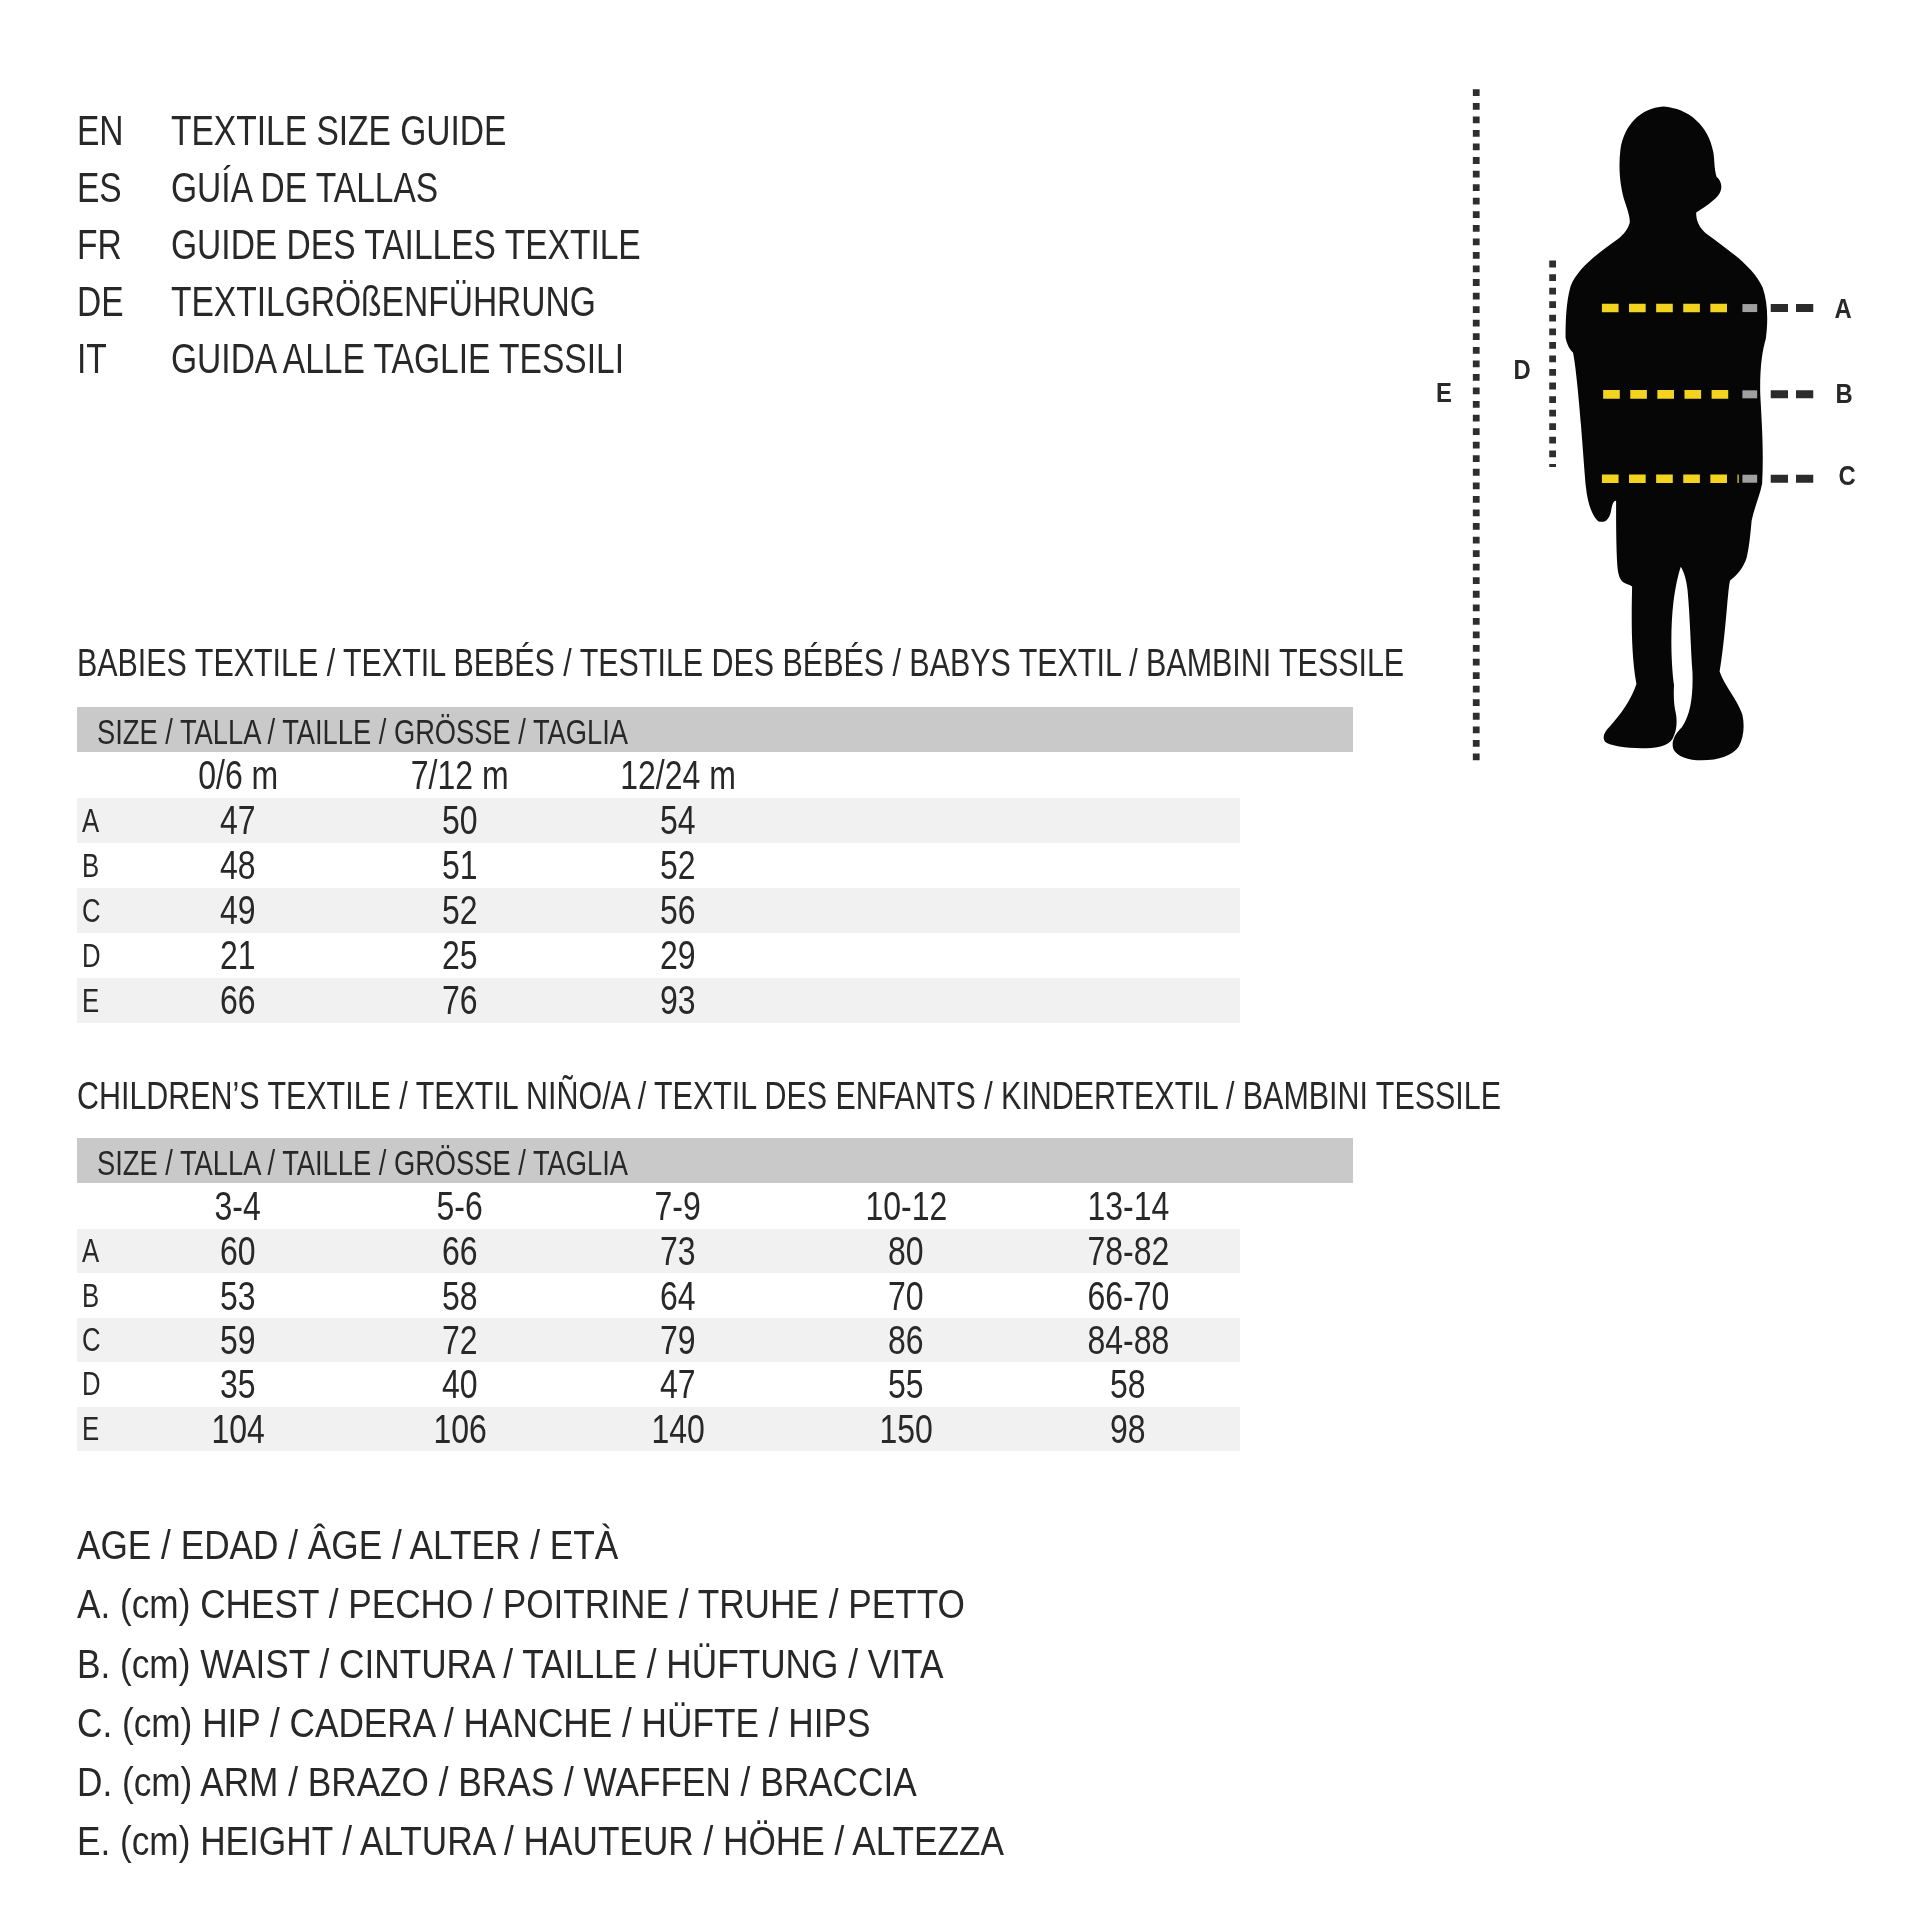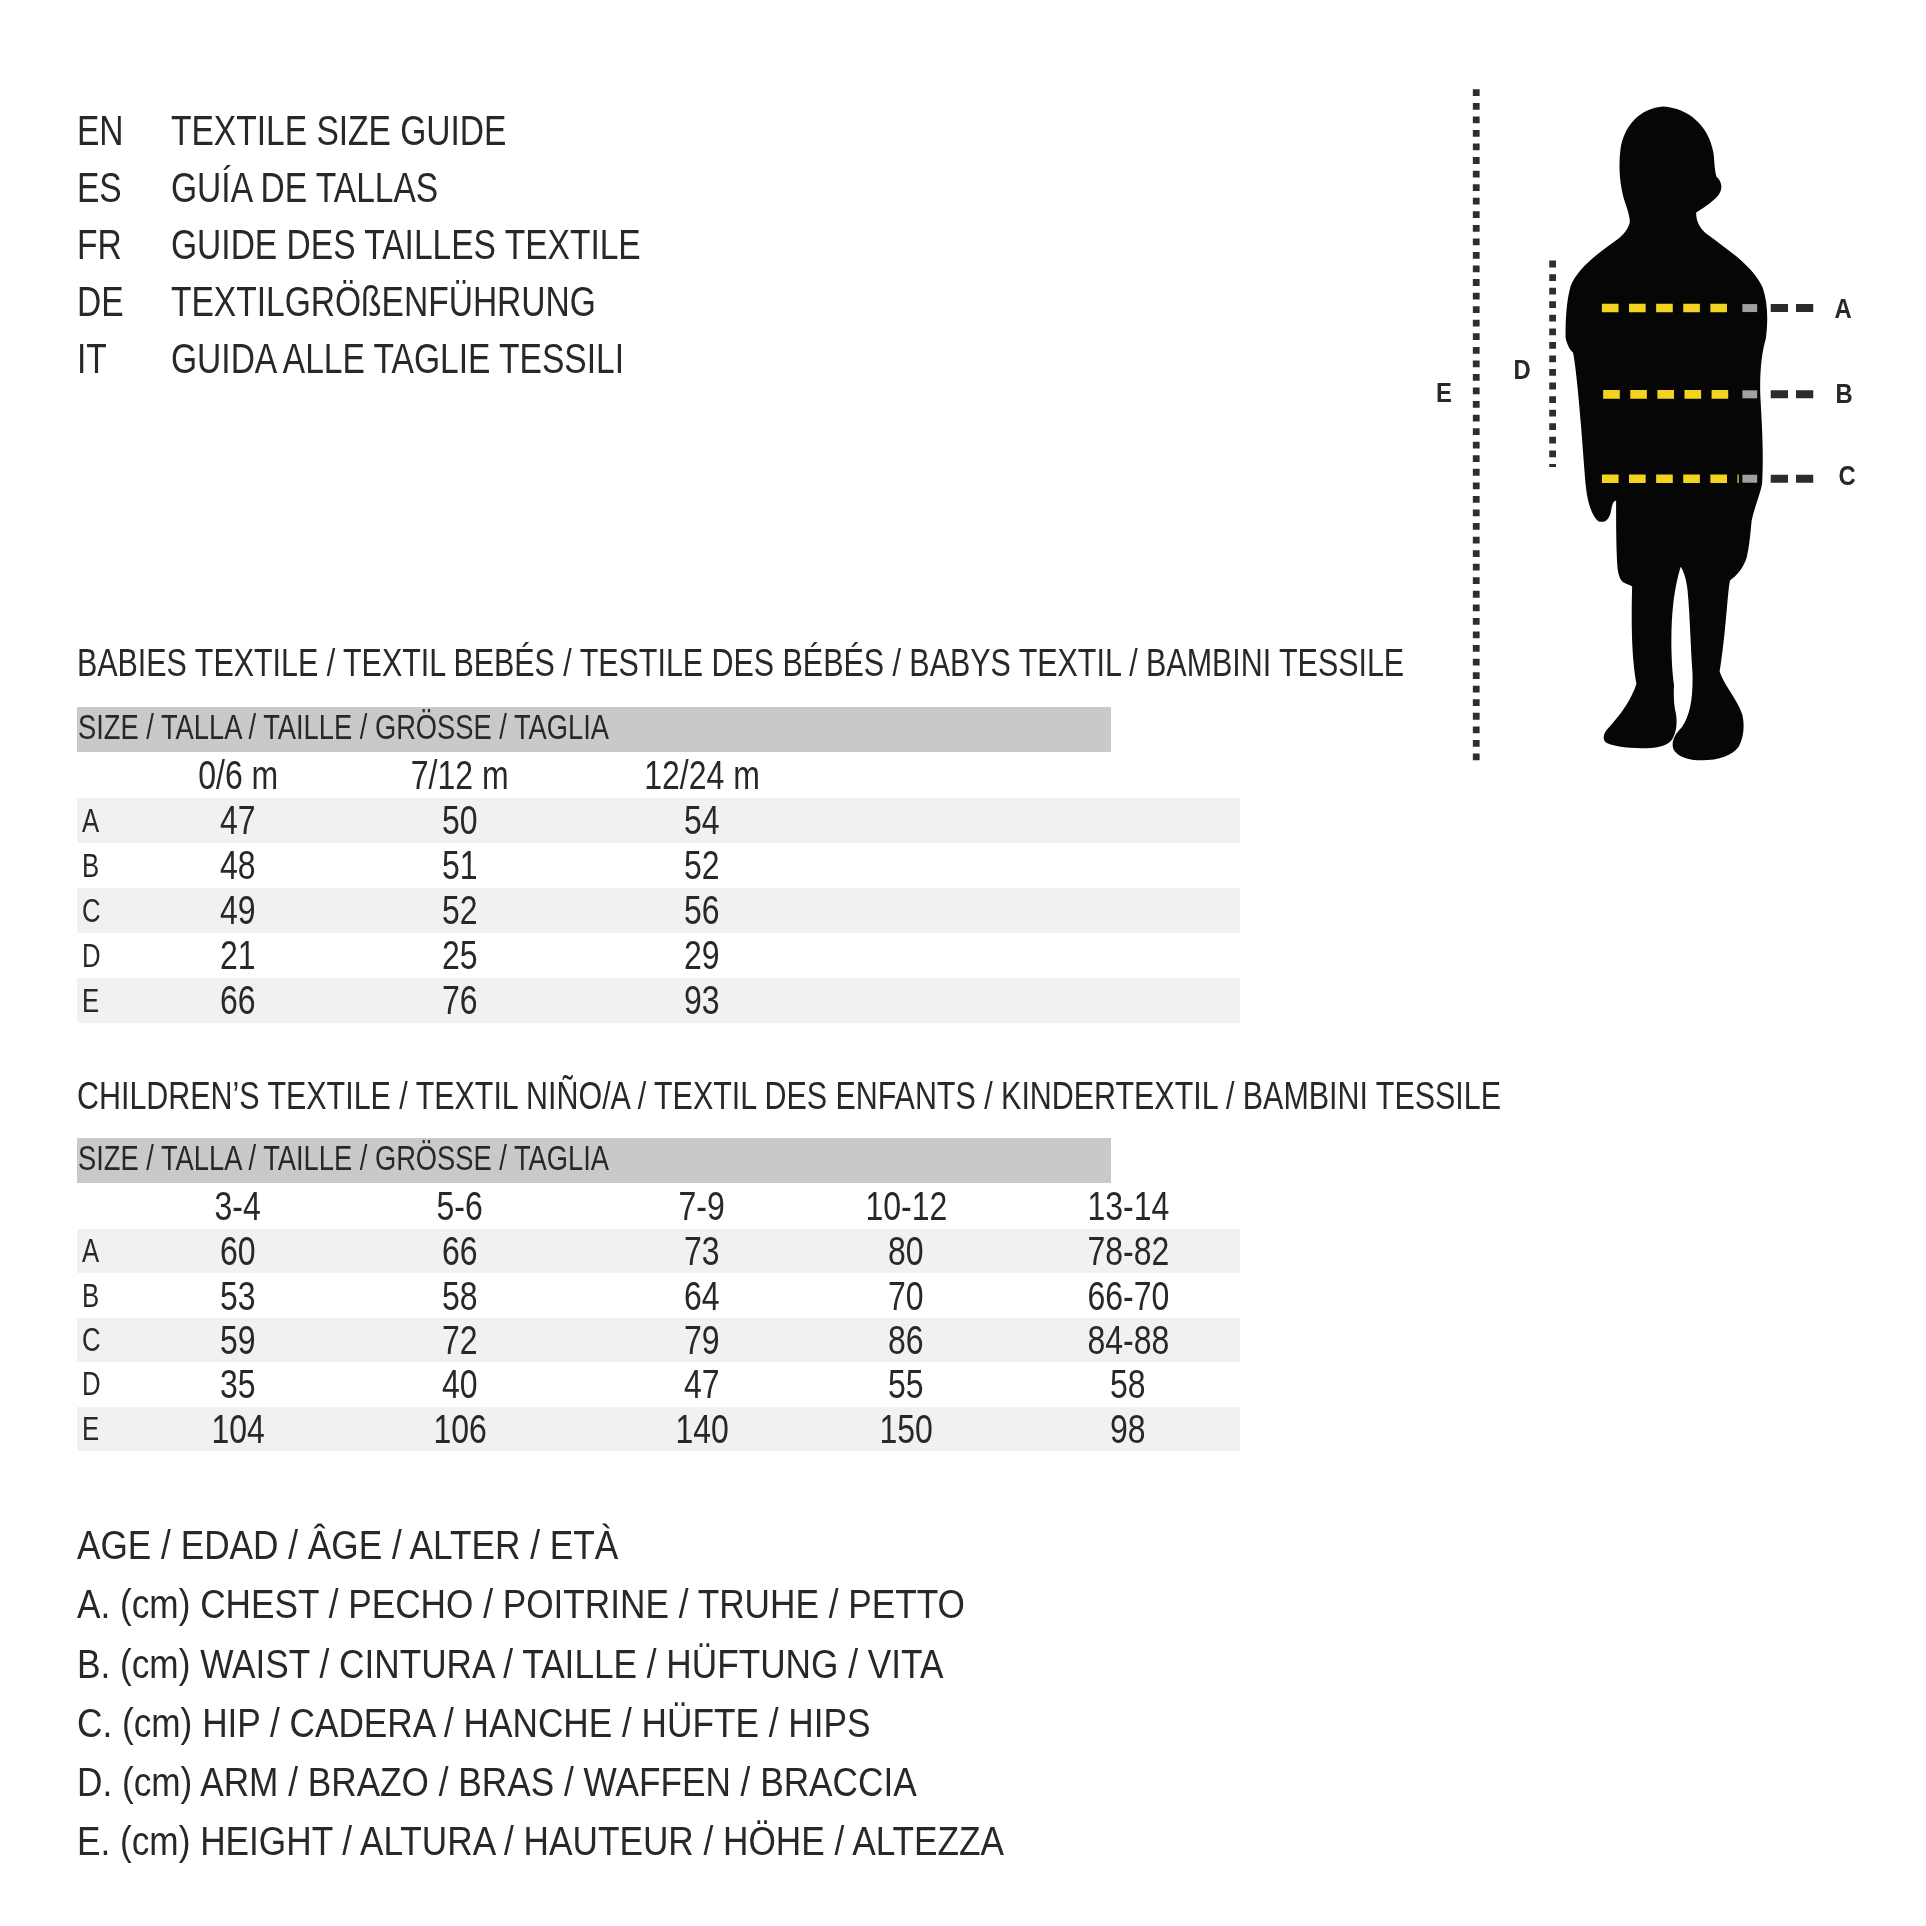--- a/index.html
+++ b/index.html
@@ -18,28 +18,28 @@
 
   
   .lang-row { position: absolute; left: 77px; height: 57px; font-size: 43px; font-weight: 500; line-height: 57px; }
   .lang-code { position: absolute; left: 0; top: 0; }
   .lang-title { position: absolute; left: 94px; top: 0; }
 
   
   .section-title { position: absolute; left: 77px; font-size: 39px; line-height: 47px; }
 
   
-  .size-bar { position: absolute; left: 77px; width: 1034px; height: 45px;
-              display: flex; align-items: flex-start; padding-left: 1px; box-sizing: border-box;
+  .size-bar { position: absolute; left: 77px; width: 1276px; height: 45px;
+              display: flex; align-items: flex-end; padding-left: 20px; box-sizing: border-box;
               font-size: 35px; }
   .trow { position: absolute; left: 77px; width: 1163px; }
   .trow .rl { position: absolute; left: 5px; top: 0; height: 100%; display: flex; align-items: center; font-size: 33px; }
   .col { position: absolute; top: 0; height: 100%; width: 222px;
          display: flex; align-items: center; justify-content: center; font-size: 41px; }
-  .c1 { left: 50px; } .c2 { left: 272px; text-align: right; } .c3 { left: 514px; justify-content: center; } .c4 { left: 718px; } .c5 { left: 940px; }
+  .c1 { left: 50px; } .c2 { left: 272px; text-align: right; } .c3 { left: 490px; justify-content: center; } .c4 { left: 718px; } .c5 { left: 940px; }
   .stripe { background: #f1f1f2; }
 
   
   .legend-line { position: absolute; left: 77px; font-size: 40px; line-height: 48px; }
 
   
   .fig-svg { position: absolute; left: 0; top: 0; pointer-events: none; }
   .fig-label { position: absolute; font-size: 28px; font-weight: 700;
                transform: translate(-50%, -50%) scaleX(0.85); white-space: nowrap; }
 </style>

